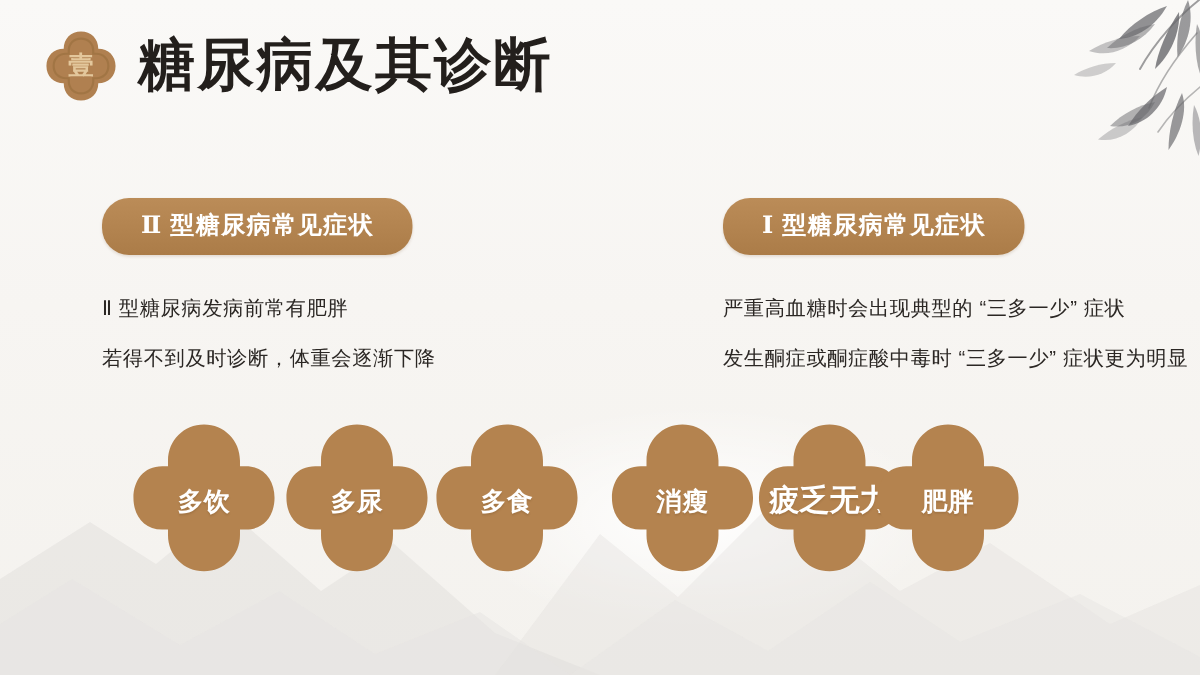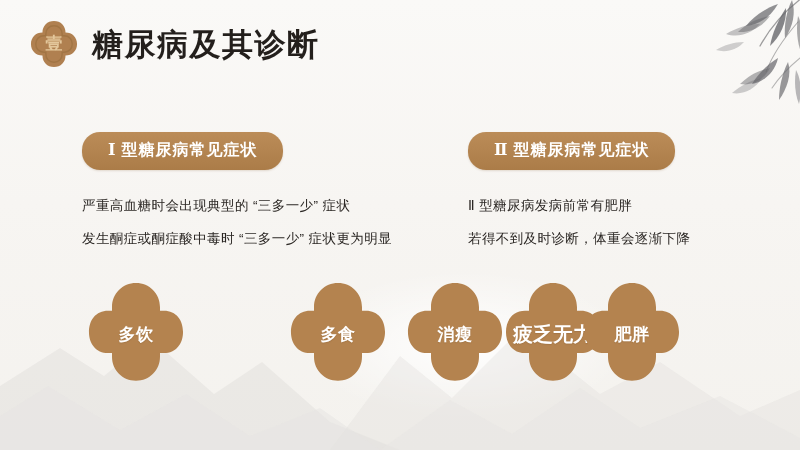--- a/index.html
+++ b/index.html
@@ -81,21 +81,21 @@
     justify-content: center;
     color: #e3c79c;
     font-size: 17px;
     font-weight: bold;
     font-family: "Liberation Serif", "DejaVu Serif", serif;
     letter-spacing: 0;
     line-height: 1;
     padding-bottom: 1px;
   }
   .page-title {
-    font-size: 31px;
+    font-size: 38px;
     font-weight: bold;
     color: #231f1c;
     letter-spacing: 1.5px;
     line-height: 1;
     white-space: nowrap;
     font-family: "Liberation Serif", "DejaVu Serif", serif;
   }
 
   
   .columns {
@@ -218,46 +218,52 @@
         <path d="M50 2 C64 2 74 12 74 26 C88 26 98 36 98 50 C98 64 88 74 74 74 C74 88 64 98 50 98 C36 98 26 88 26 74 C12 74 2 64 2 50 C2 36 12 26 26 26 C26 12 36 2 50 2 Z" fill="#b08050"></path>
         <path d="M50 12 C60 12 67 19 67 29 L67 33 L71 33 C81 33 88 40 88 50 C88 60 81 67 71 67 L67 67 L67 71 C67 81 60 88 50 88 C40 88 33 81 33 71 L33 67 L29 67 C19 67 12 60 12 50 C12 40 19 33 29 33 L33 33 L33 29 C33 19 40 12 50 12 Z" fill="none" stroke="#9a6e3e" stroke-width="3" opacity="0.65"></path>
       </svg>
       <div class="qf-num">壹</div>
     </div>
     <div class="page-title">糖尿病及其诊断</div>
   </div>
 
   <div class="columns">
 
+    <div class="col col-right">
+      <div class="pill">Ⅱ 型糖尿病常见症状</div>
+      <div class="body-lines">
+        <span class="line">Ⅱ 型糖尿病发病前常有肥胖</span>
+        <span class="line">若得不到及时诊断，体重会逐渐下降</span>
+      </div>
+    </div>
+
     <div class="col col-left">
       <div class="pill">Ⅰ 型糖尿病常见症状</div>
       <div class="body-lines">
         <span class="line">严重高血糖时会出现典型的 “三多一少” 症状</span>
         <span class="line">发生酮症或酮症酸中毒时 “三多一少” 症状更为明显</span>
       </div>
     </div>
-
-    <div class="col col-right">
-      <div class="pill">Ⅱ 型糖尿病常见症状</div>
-      <div class="body-lines">
-        <span class="line">Ⅱ 型糖尿病发病前常有肥胖</span>
-        <span class="line">若得不到及时诊断，体重会逐渐下降</span>
-      </div>
-    </div>
   </div>
 
   <div class="symptom-row">
 
     <div class="symptom" style="left:88px">
       <svg class="qf-svg" viewBox="0 0 100 104">
         <path d="M50 1 C64 1 75 12 75 26 L75 30 L79 30 C92 30 99 40 99 52 C99 64 92 74 79 74 L75 74 L75 78 C75 92 64 103 50 103 C36 103 25 92 25 78 L25 74 L21 74 C8 74 1 64 1 52 C1 40 8 30 21 30 L25 30 L25 26 C25 12 36 1 50 1 Z" fill="#b4834f"></path>
       </svg>
       <div class="qf-label">多饮</div>
     </div>
 
+    <div class="symptom" style="left:190px">
+      <svg class="qf-svg" viewBox="0 0 100 104">
+        <path d="M50 1 C64 1 75 12 75 26 L75 30 L79 30 C92 30 99 40 99 52 C99 64 92 74 79 74 L75 74 L75 78 C75 92 64 103 50 103 C36 103 25 92 25 78 L25 74 L21 74 C8 74 1 64 1 52 C1 40 8 30 21 30 L25 30 L25 26 C25 12 36 1 50 1 Z" fill="#b4834f"></path>
+      </svg>
+      <div class="qf-label">多尿</div>
+    </div>
 
     <div class="symptom" style="left:407px">
       <svg class="qf-svg" viewBox="0 0 100 104">
         <path d="M50 1 C64 1 75 12 75 26 L75 30 L79 30 C92 30 99 40 99 52 C99 64 92 74 79 74 L75 74 L75 78 C75 92 64 103 50 103 C36 103 25 92 25 78 L25 74 L21 74 C8 74 1 64 1 52 C1 40 8 30 21 30 L25 30 L25 26 C25 12 36 1 50 1 Z" fill="#b4834f"></path>
       </svg>
       <div class="qf-label">消瘦</div>
     </div>
 
     <div class="symptom" style="left:290px">
       <svg class="qf-svg" viewBox="0 0 100 104">

